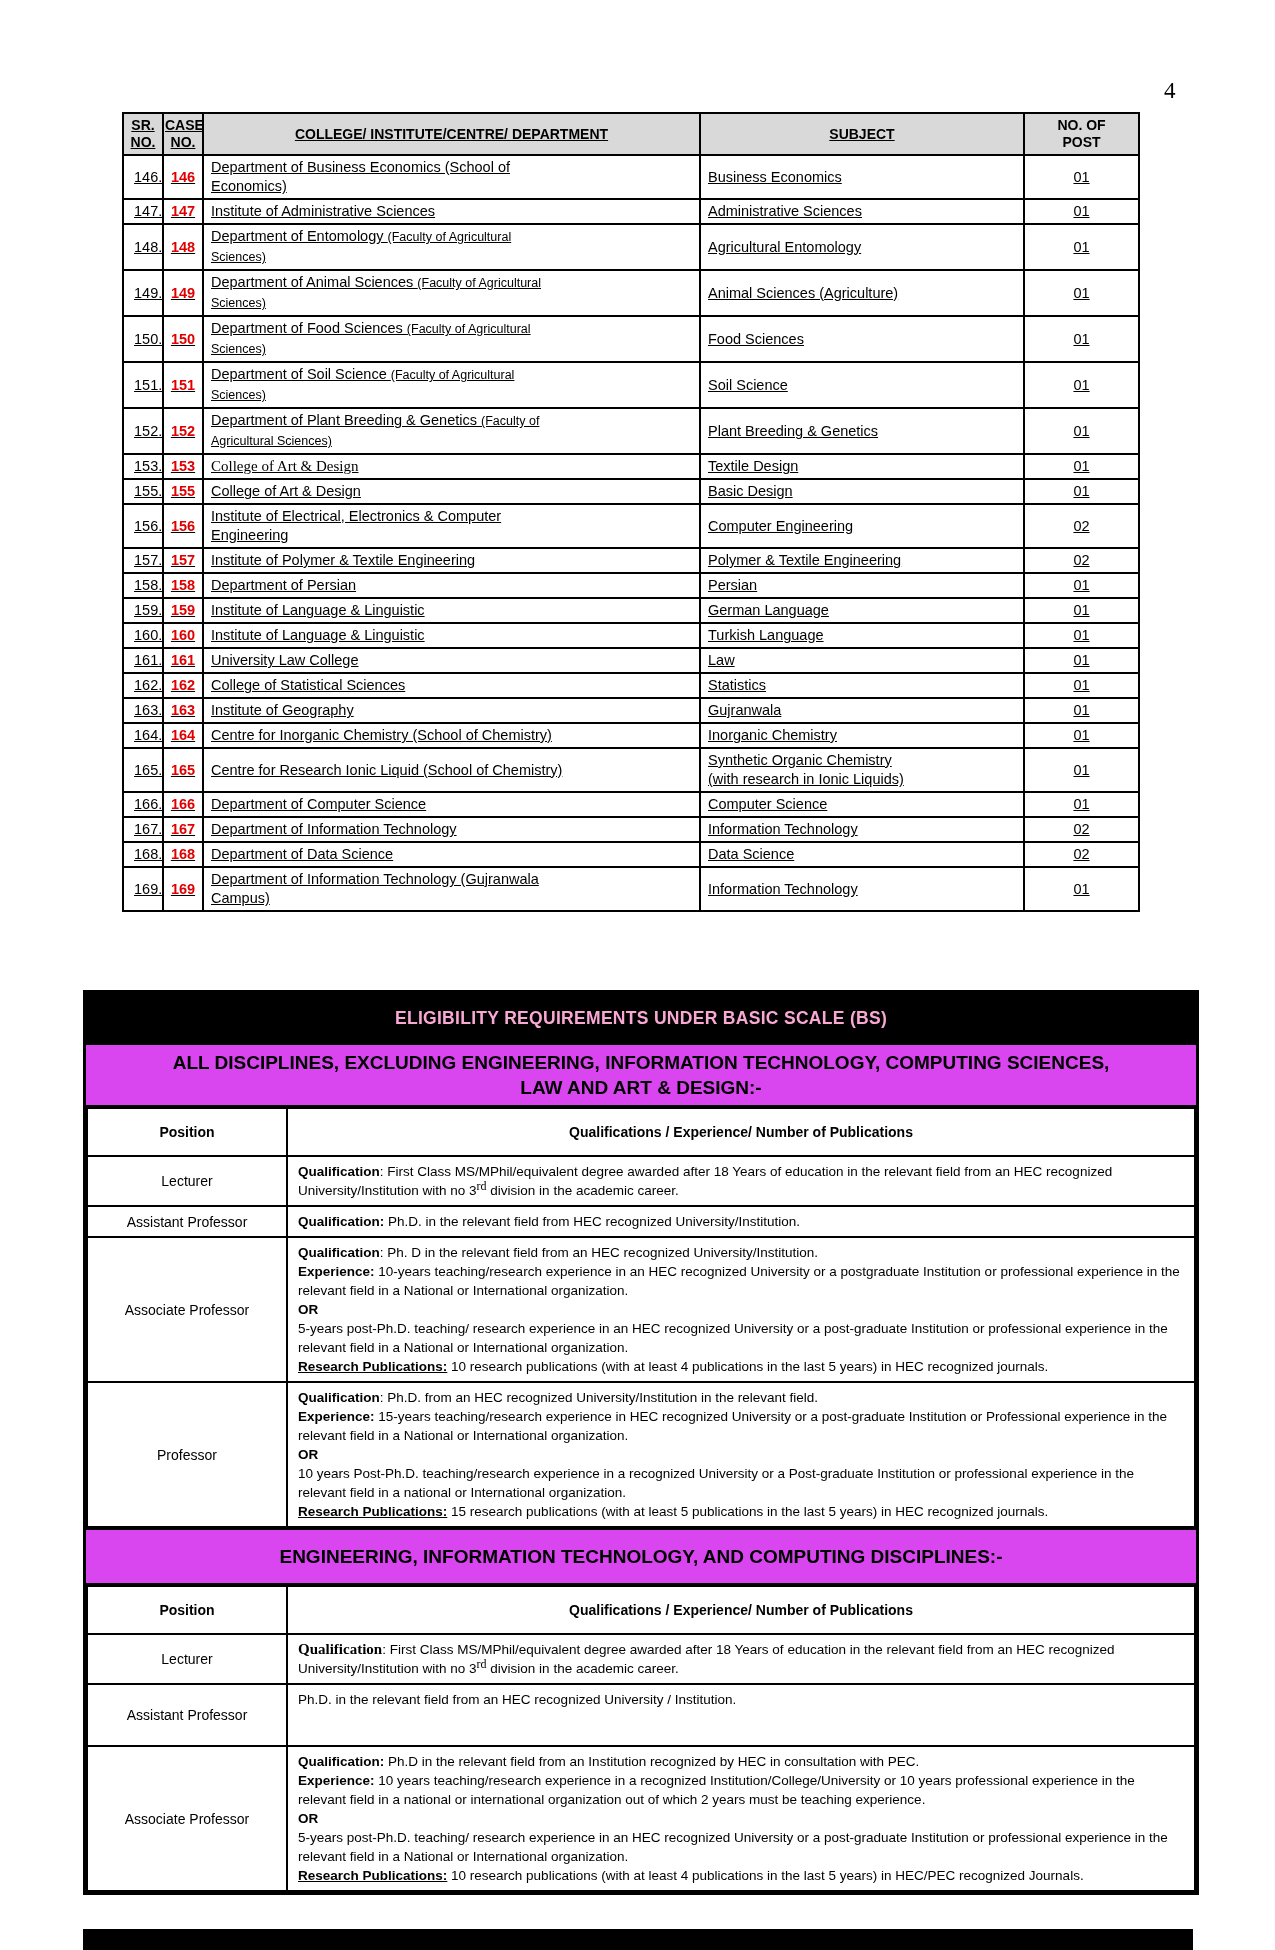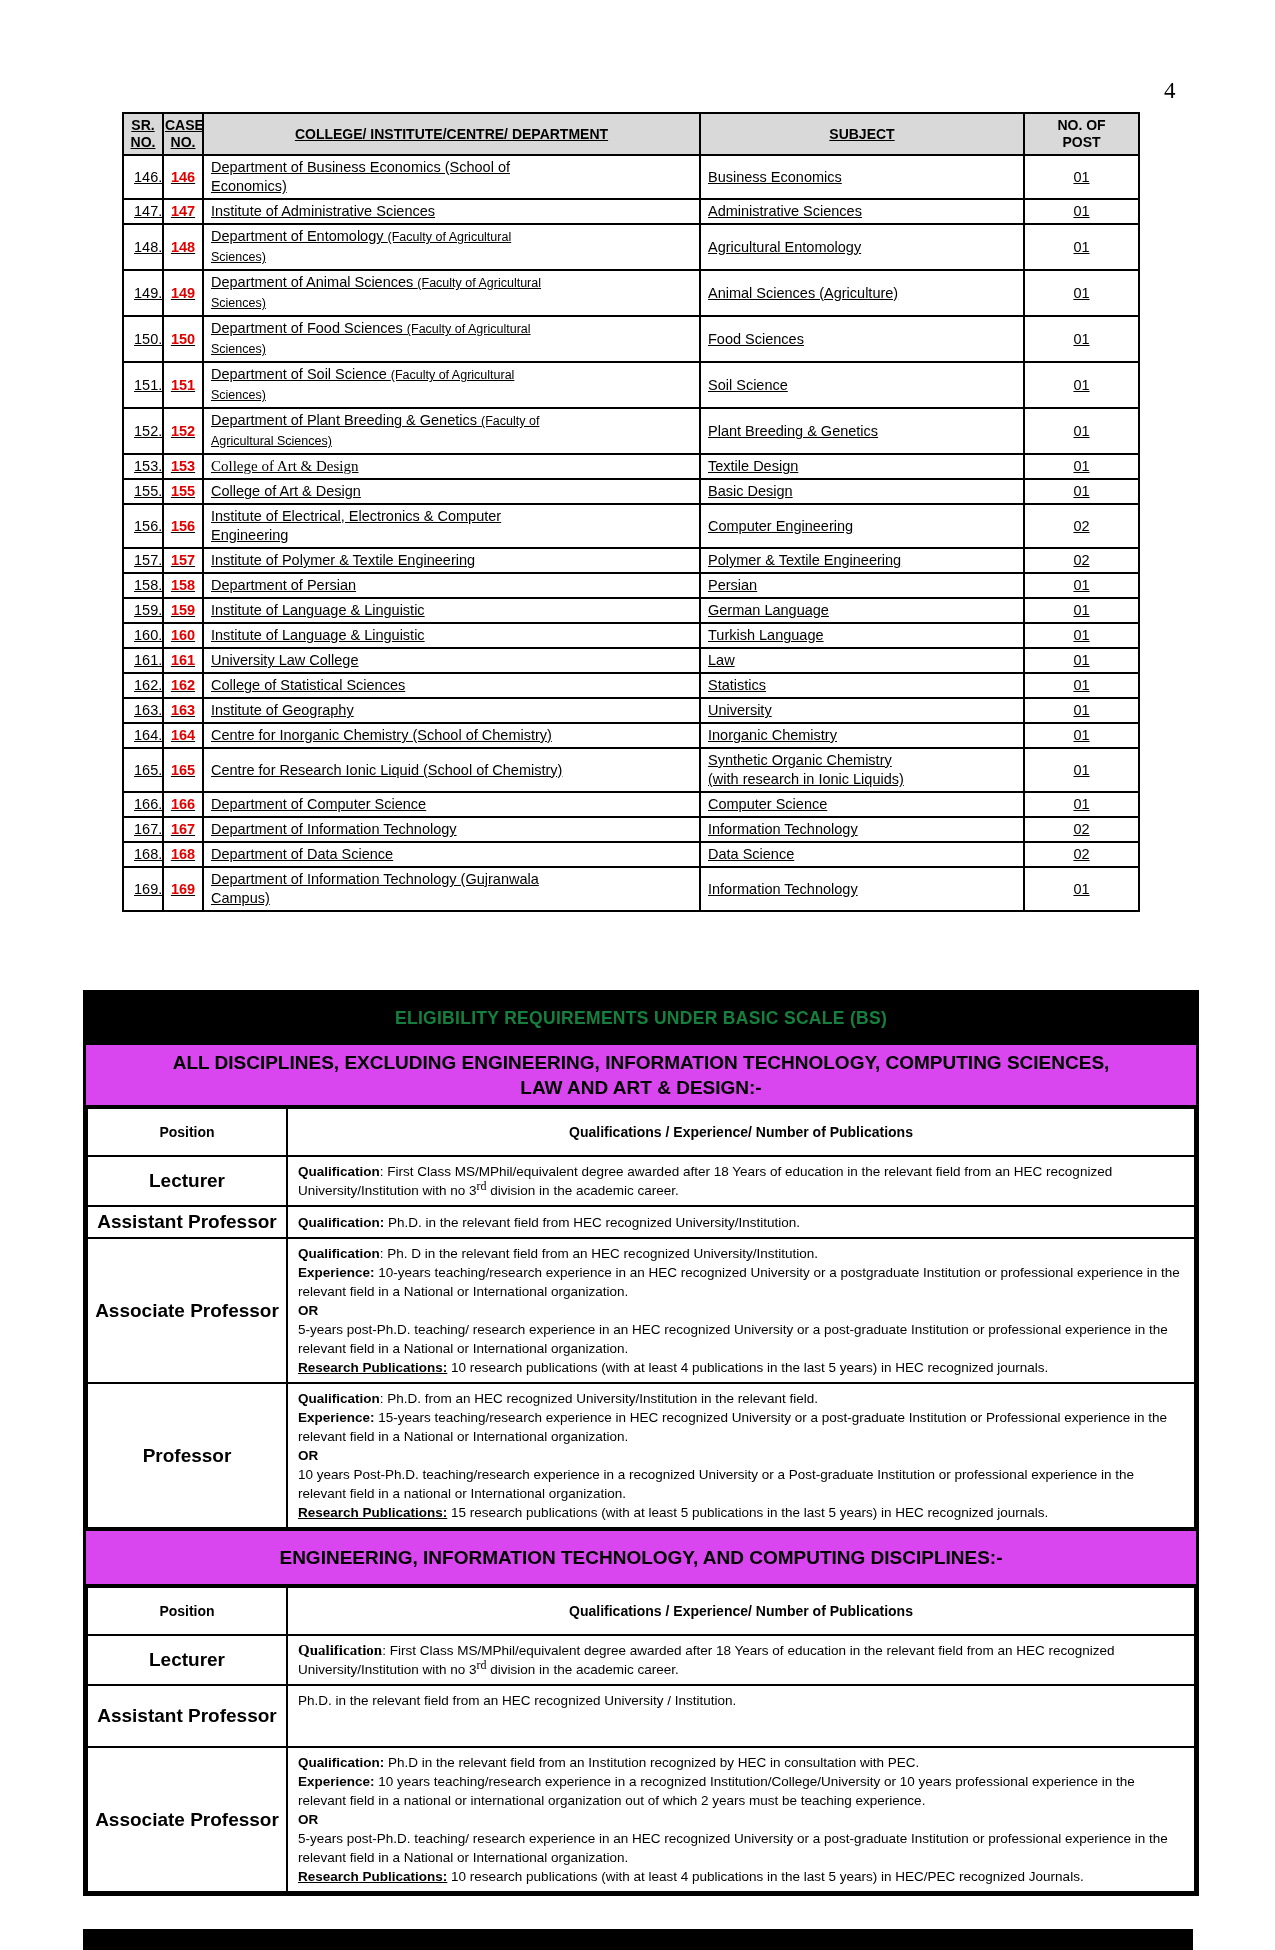--- a/index.html
+++ b/index.html
@@ -19,30 +19,30 @@
   .posts td.post{text-align:center;}
   .th-post span{display:inline-block;max-width:60px;}
   .sm{font-size:12.5px;}
   .sf{font-family:"Liberation Serif",serif;font-size:15px;}
   .b{font-weight:bold;}
   .u{text-decoration:underline;}
   sup{font-size:12px;line-height:0;font-family:Liberation Serif, serif;}
 
   
   .elig{position:absolute;left:83px;top:990px;width:1110px;border:3px solid #000;background:#fff;}
-  .banner{background:#000;color:#15803d;font-weight:bold;font-size:17.5px;letter-spacing:.3px;
+  .banner{background:#000;color:#f9a8d4;font-weight:bold;font-size:17.5px;letter-spacing:.3px;
           text-align:center;padding:15px 0 14px 0;}
   .gtitle{background:#d946ef;border-top:2px solid #000;border-bottom:2px solid #000;
           text-align:center;font-weight:bold;font-size:19px;line-height:25px;padding:5px 0;}
   .gtitle .inner{display:inline-block;max-width:980px;}
   .gtitle2{padding:14px 0;}
   .etable{width:100%;table-layout:fixed;}
   .etable th,.etable td{border:2px solid #000;}
   .etable th{font-size:14px;font-weight:bold;text-align:center;padding:15px 4px;background:#fff;}
-  .etable td.pos{text-align:center;font-weight:bold;font-size:19px;vertical-align:middle;padding:4px 2px;}
+  .etable td.pos{text-align:center;font-weight:normal;font-size:14px;vertical-align:middle;padding:4px 2px;}
   .etable td.qual{font-size:13.5px;line-height:19px;padding:5px 10px;vertical-align:middle;}
   .qline{min-height:19px;}
   #t2 tbody tr.toppad td.qual{vertical-align:top;padding-bottom:36px;}
 
   .bottom-bar{position:absolute;left:83px;top:1929px;width:1110px;height:21px;background:#000;}
 </style>
 </head>
 <body>
 
 <div class="page">
@@ -250,21 +250,21 @@
           </td>
           <td class="post">01</td>
         </tr>
         <tr>
           <td class="sr">163.</td>
           <td class="case">163</td>
           <td class="dept">
             <div class="qline"><span>Institute of Geography</span></div>
           </td>
           <td class="subj">
-            <div class="qline"><span>University</span></div>
+            <div class="qline"><span>Gujranwala</span></div>
           </td>
           <td class="post">01</td>
         </tr>
         <tr>
           <td class="sr">164.</td>
           <td class="case">164</td>
           <td class="dept">
             <div class="qline"><span>Centre for Inorganic Chemistry (School of Chemistry)</span></div>
           </td>
           <td class="subj">

